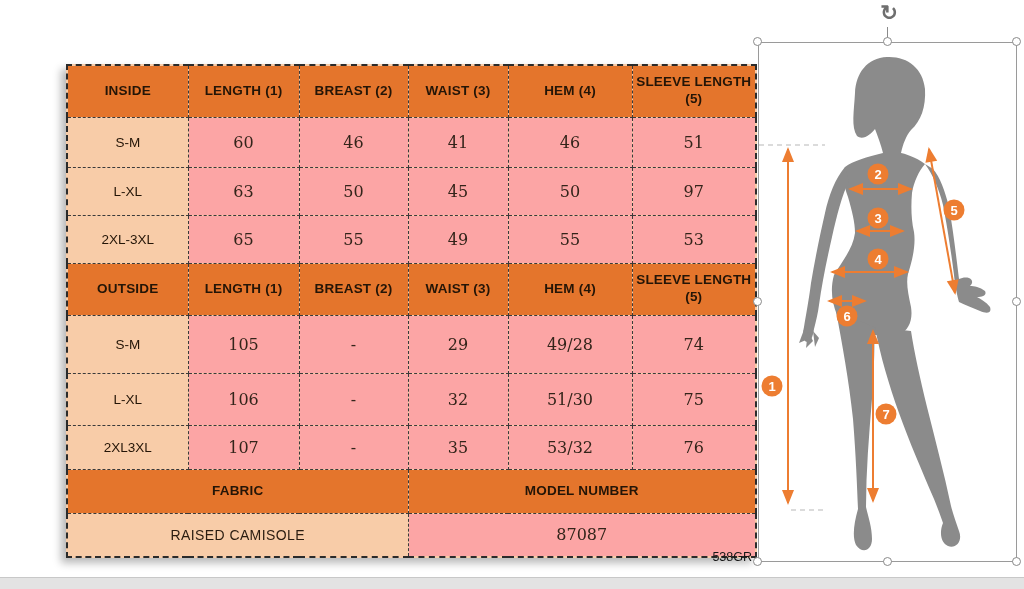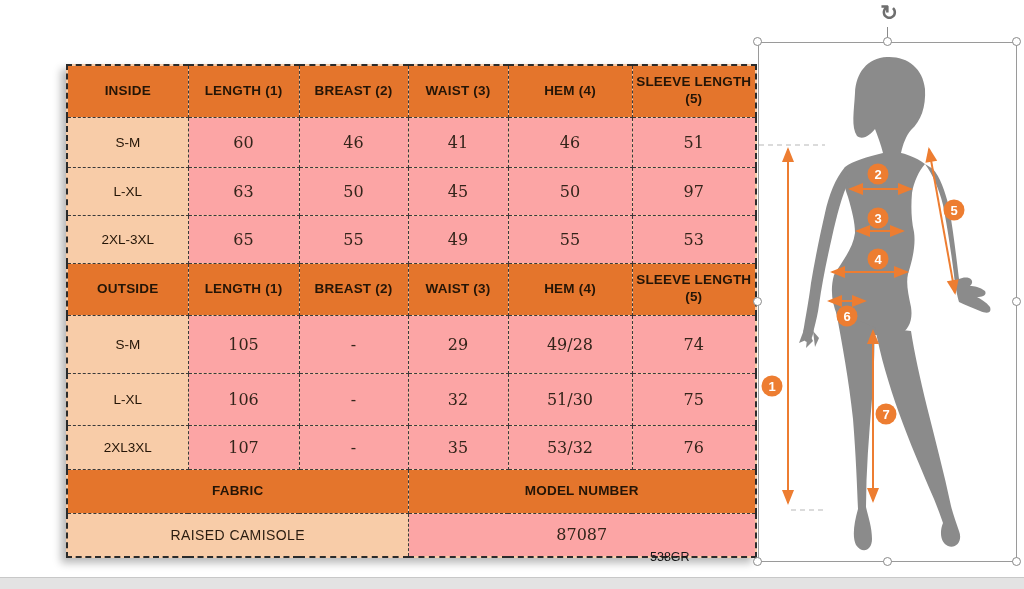--- a/index.html
+++ b/index.html
@@ -55,21 +55,21 @@
     position:absolute;left:887px;top:27px;width:1px;height:15px;background:#8a8a8a;
   }
   .rot-icon{
     position:absolute;left:878px;top:0px;width:22px;height:26px;
     font-size:21px;color:#6e6e6e;font-weight:bold;text-align:center;line-height:26px;
     user-select:none;
   }
   
   .footnote{
     position:absolute;left:650px;top:550px;width:102px;
-    font-size:12.5px;color:#161616;
+    text-align:right;font-size:12.5px;color:#161616;
   }
   .slide-strip{
     position:absolute;left:0;top:577px;width:1024px;height:12px;
     background:#e3e3e3;border-top:1px solid #c8c8c8;
   }
 </style>
 </head>
 <body>
 
 <div class="chart-wrap">

